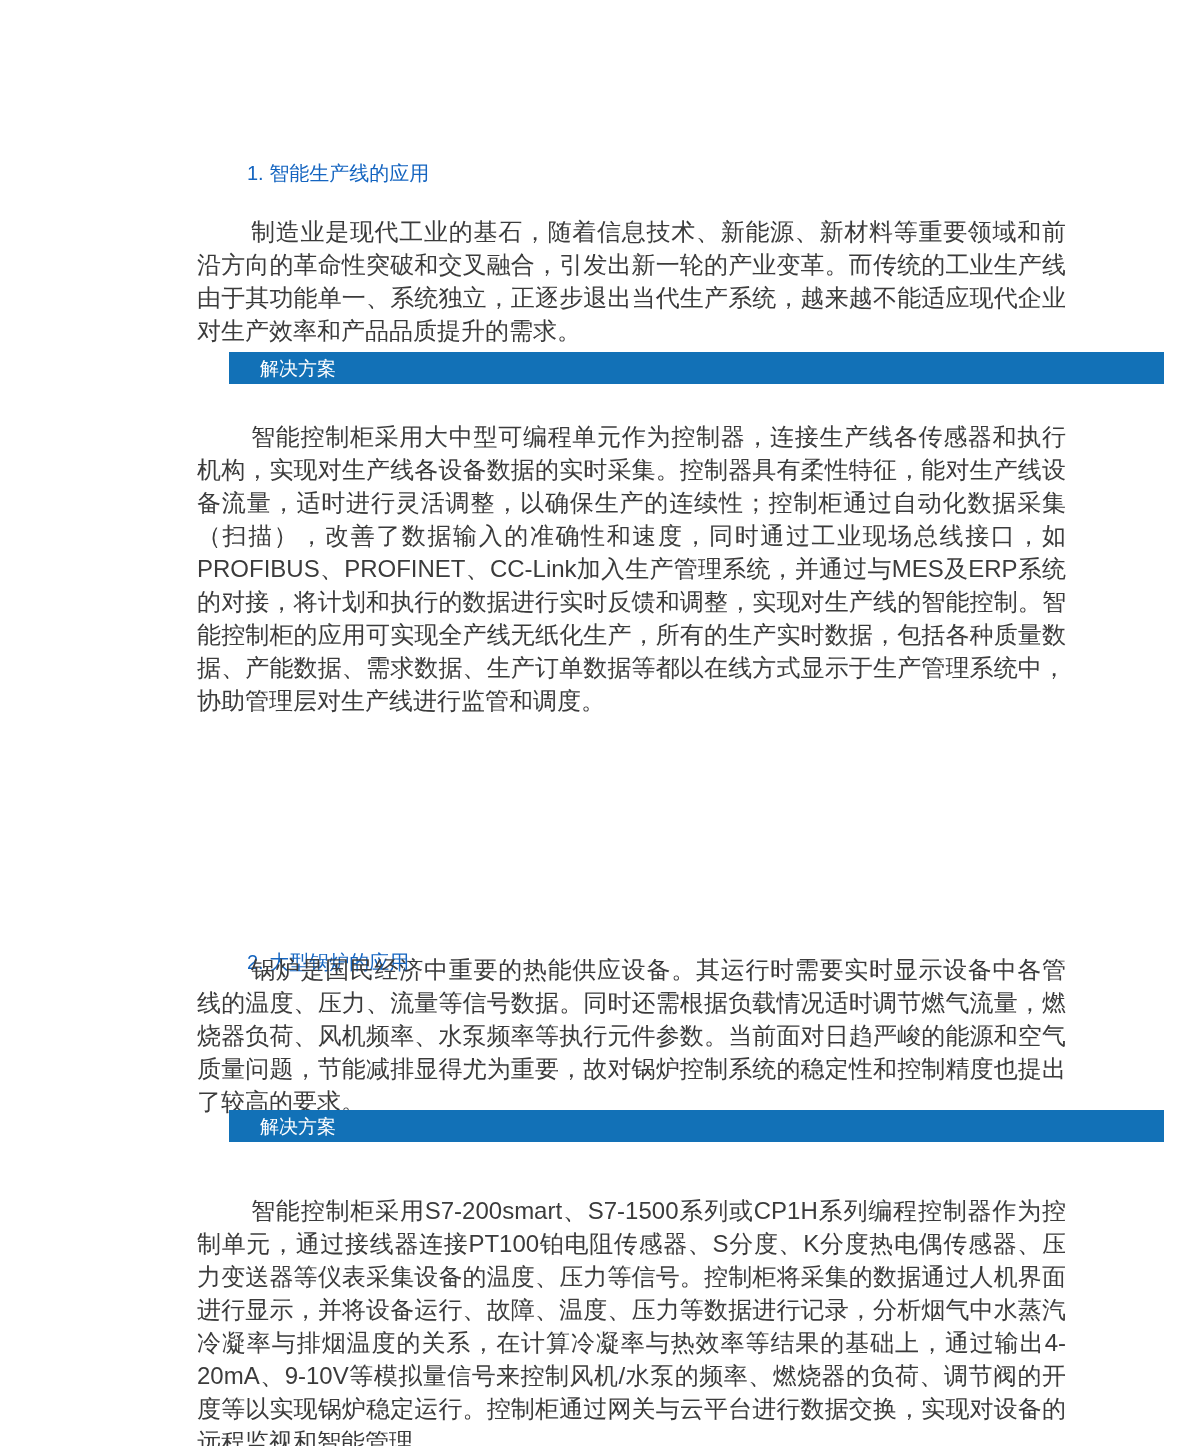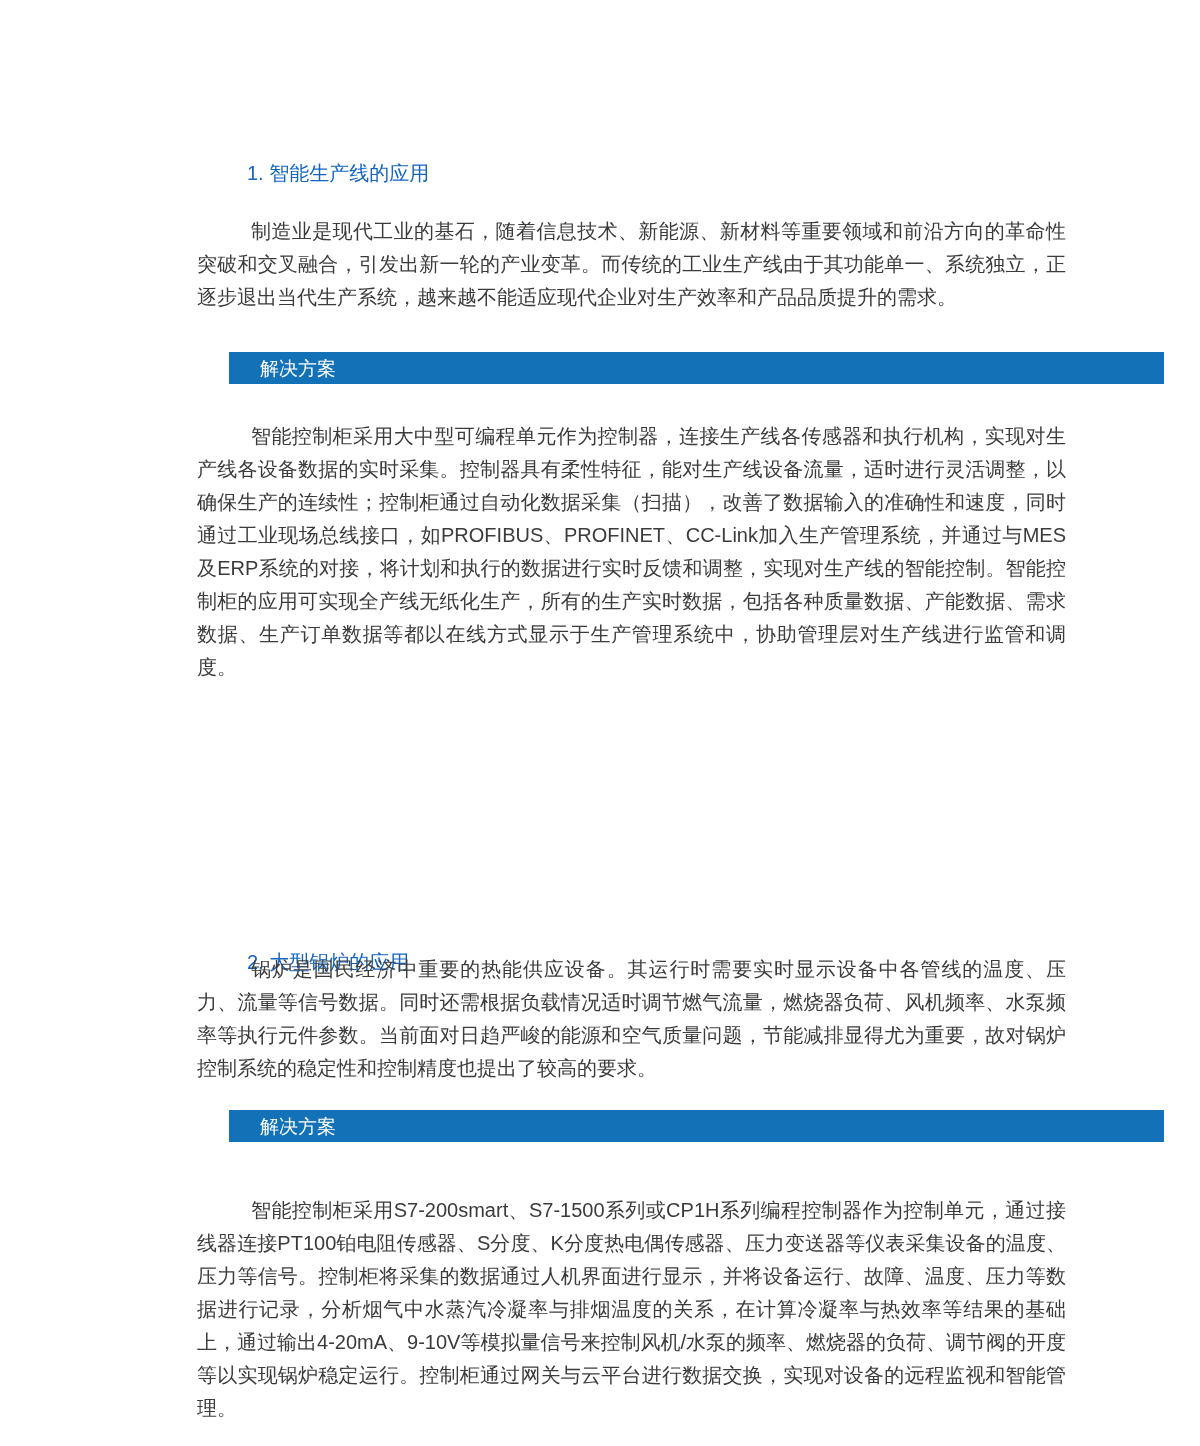--- a/index.html
+++ b/index.html
@@ -20,21 +20,21 @@
     line-height: 26px;
     color: var(--heading-color, #1565c0);
     white-space: nowrap;
   }
   #heading-1 { top: 112px; }
   #heading-2 { top: 885px; margin-top: 16px; }
   .body-text {
     position: absolute;
     left: 149px;
     width: 901px;
-    font-size: 20px;
+    font-size: 24px;
     line-height: 33px;
     color: var(--body-text-color, #3b3b3b);
     text-align: justify;
     text-indent: 54px;
   }
   #para-1 { top: 167px; }
   #para-2 { top: 372px; }
   #para-3 { top: 905px; }
   #para-4 { top: 1146px; }
   .solution-banner {

